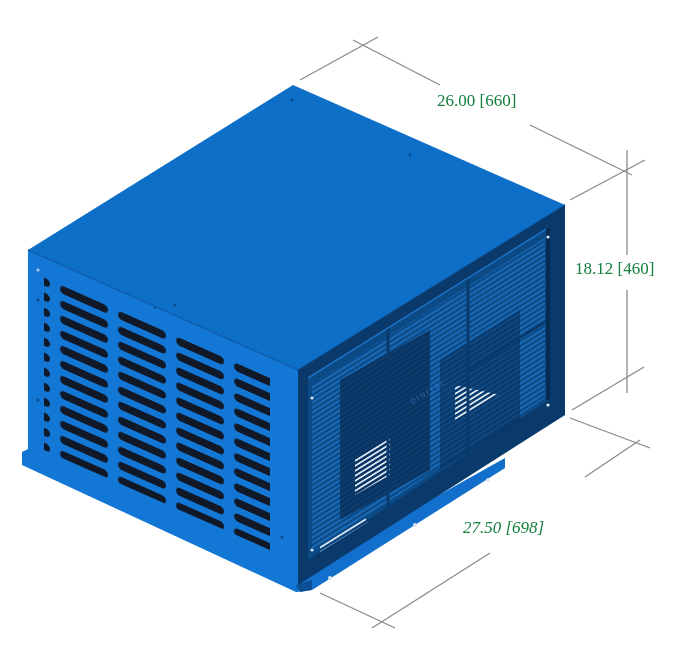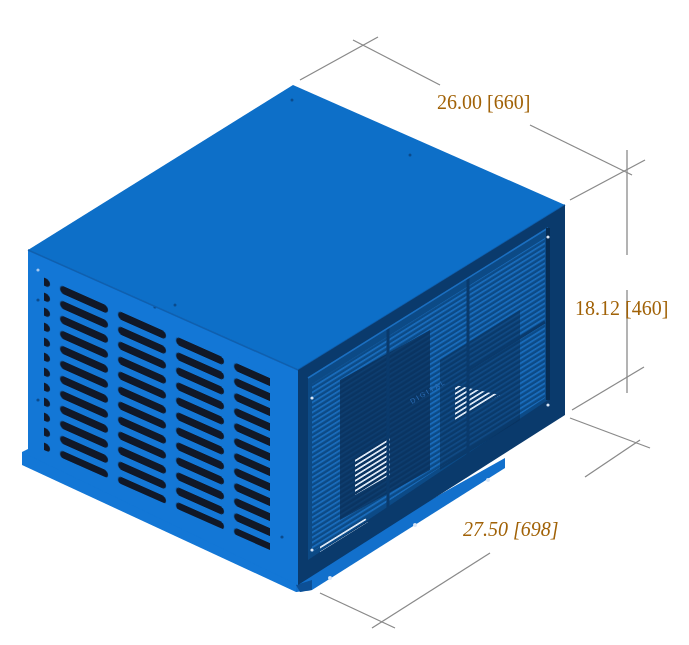--- a/index.html
+++ b/index.html
@@ -1,20 +1,20 @@
 <!DOCTYPE html>
 <html><head>
   <meta charset="utf-8">
   <style>
     html, body { margin: 0; padding: 0; background: #ffffff; }
     body { width: 689px; height: 645px; position: relative; overflow: hidden; font-family: "Liberation Serif", "DejaVu Serif", serif; }
     #drawing { position: absolute; left: 0; top: 0; width: 689px; height: 645px; }
-    .dim-label { position: absolute; font-size: 20px; color: #a16207; white-space: nowrap; background: transparent; }
+    .dim-label { position: absolute; font-size: 17px; color: #15803d; white-space: nowrap; background: transparent; }
     #dim-depth { left: 437px; top: 91px; }
-    #dim-height { left: 575px; top: 259px; margin-top: 38px; }
+    #dim-height { left: 575px; top: 259px; }
     #dim-width { left: 463px; top: 518px; font-style: italic; }
   </style>
 </head>
 <body>
 
 <svg id="drawing" width="689" height="645" viewBox="0 0 689 645" xmlns="http://www.w3.org/2000/svg">
   <defs>
     <pattern id="slots" x="0" y="0" width="58" height="15" patternUnits="userSpaceOnUse" patternTransform="matrix(1 0.445 0 1 0 0)">
       <rect x="2" y="3" width="48" height="8" rx="4" ry="4" fill="#111827"></rect>
     </pattern>

